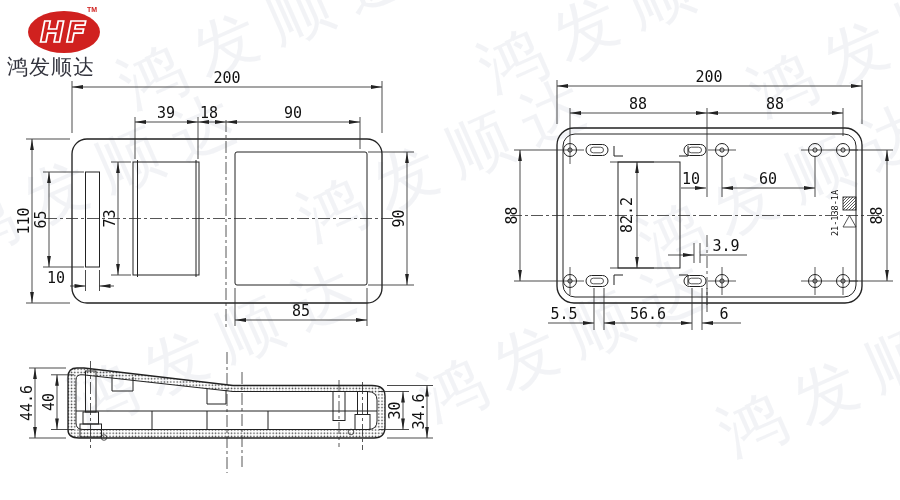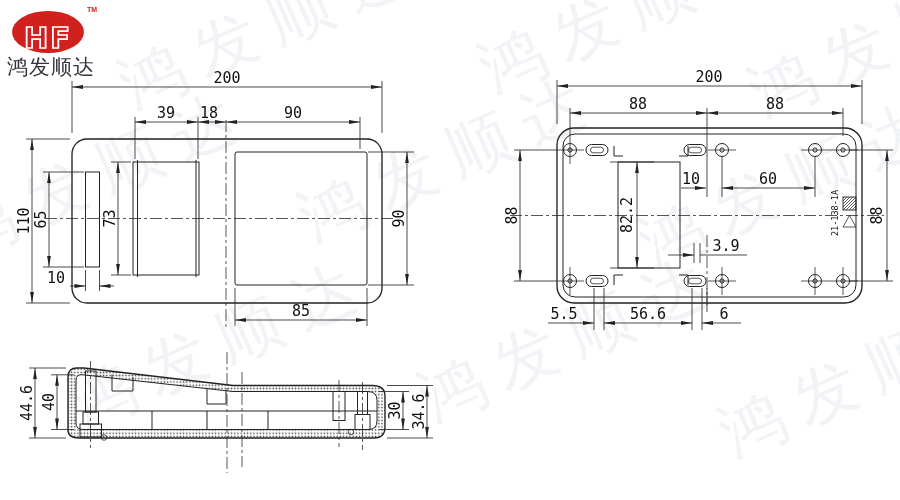--- a/index.html
+++ b/index.html
@@ -6,22 +6,22 @@
   .stage{position:relative;width:900px;height:500px;background:#ffffff;overflow:hidden;
          font-family:"Liberation Sans","DejaVu Sans",sans-serif;}
   
   .wm{position:absolute;white-space:nowrap;font-size:64px;letter-spacing:16px;
       color:#c7cdd8;opacity:.22;transform:rotate(-24deg);pointer-events:none;
       font-family:"DejaVu Sans","Liberation Sans",sans-serif;}
   .wm1{left:110px;top:-18px}.wm2{left:470px;top:-34px}.wm3{left:740px;top:-10px}
   .wm4{left:-60px;top:130px}.wm5{left:290px;top:115px}.wm6{left:630px;top:140px}
   .wm7{left:60px;top:300px}.wm8{left:410px;top:295px}.wm9{left:710px;top:330px}
   
-  .logo-ellipse{position:absolute;left:12px;top:11px;width:72px;height:42px;border-radius:50%;
-      display:flex;align-items:flex-end;justify-content:center;}
+  .logo-ellipse{position:absolute;left:28px;top:11px;width:72px;height:42px;border-radius:50%;
+      display:flex;align-items:center;justify-content:center;font-style:italic;}
   .logo-hf{font-size:29px;font-weight:800;letter-spacing:2px;line-height:1;
       -webkit-text-stroke:1.7px #ffffff;font-family:"DejaVu Sans","Liberation Sans",sans-serif;}
   .logo-tm{position:absolute;left:87px;top:6px;font-size:7px;font-weight:700;}
   .company{position:absolute;left:7px;top:53px;font-size:21px;font-weight:500;
       color:#33343e;letter-spacing:1px;}
   
   svg{position:absolute;left:0;top:0;}
   .ln{stroke:#222;stroke-width:1;fill:none;}
   .thick{stroke:#222;stroke-width:1.35;fill:none;}
   .thin{stroke:#2b2b2b;stroke-width:.8;fill:none;}

